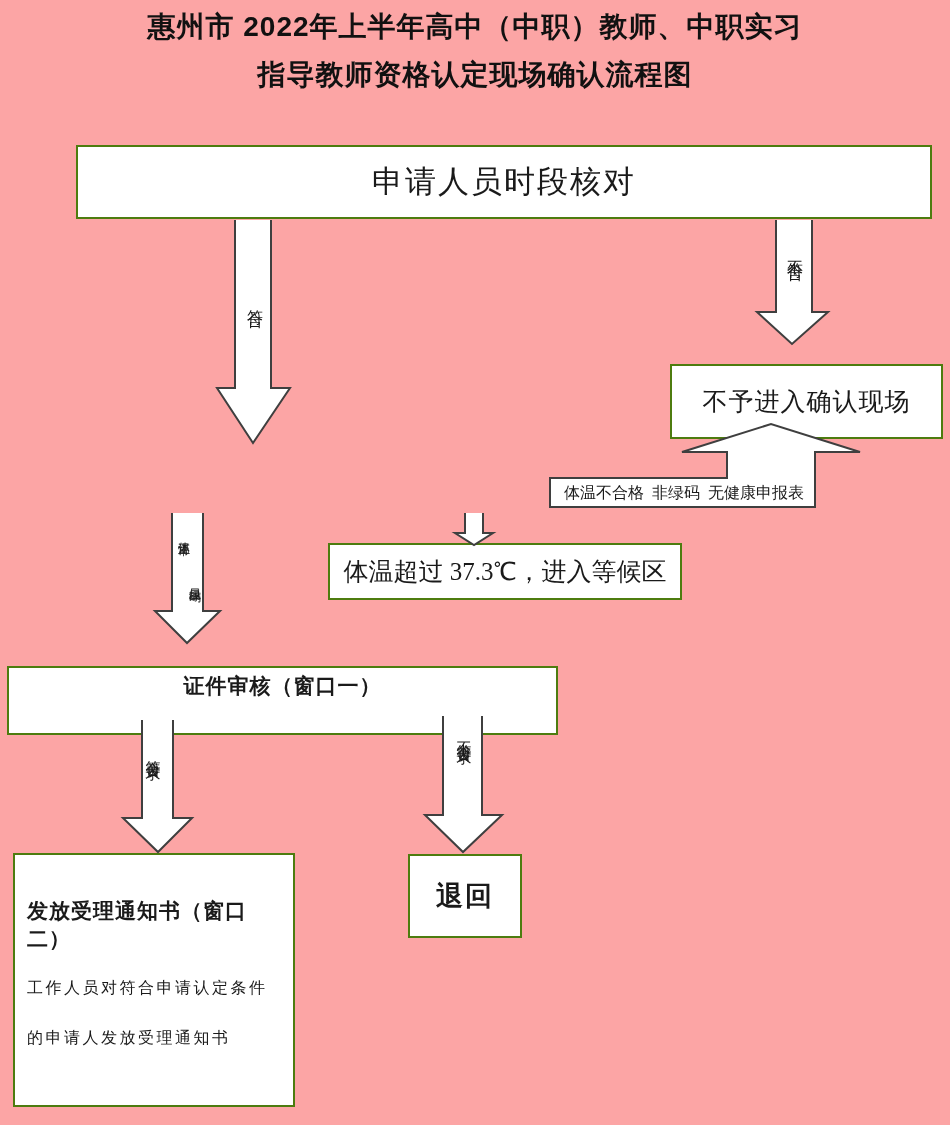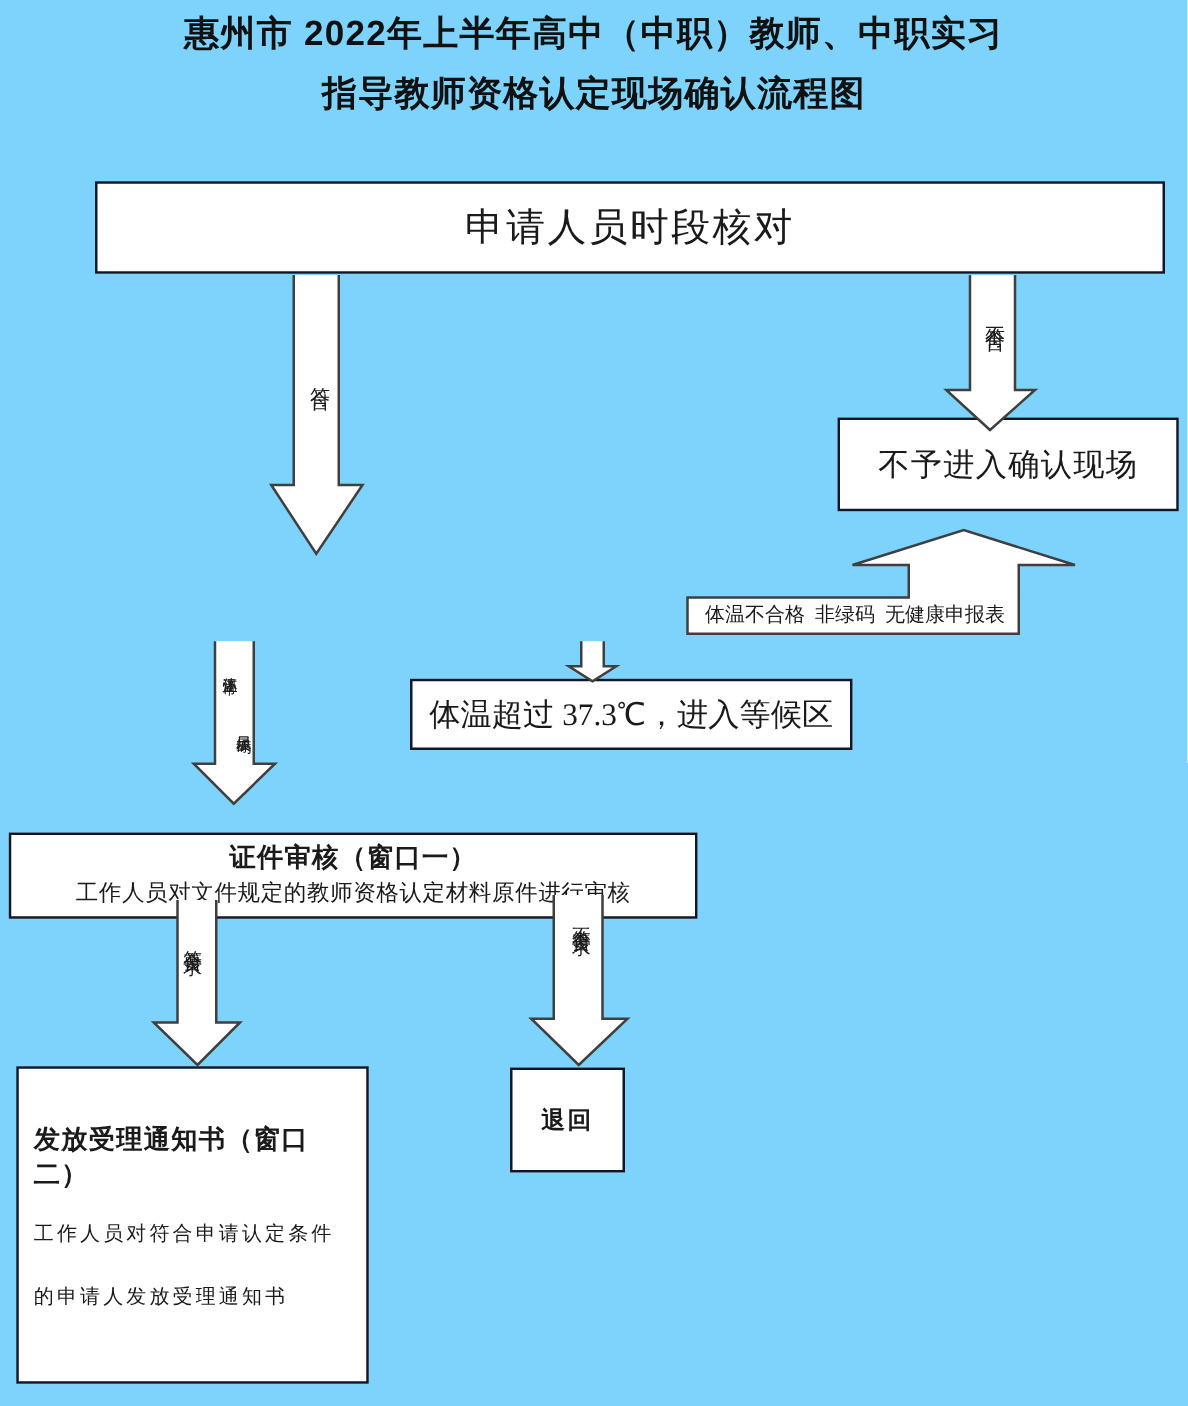--- a/index.html
+++ b/index.html
@@ -1,42 +1,42 @@
 <!DOCTYPE html>
 <html><head>
 <meta charset="utf-8">
 <style>
   html,body{margin:0;padding:0;background:#fff;}
   .canvas{
-    position:relative;width:950px;height:1125px;background:#7dd3fc;
+    position:relative;width:950px;height:1125px;background:#fca5a5;
     font-family:"Liberation Serif", serif;color:#1a1a1a;overflow:hidden;
   }
   .title{
     position:absolute;left:0;width:950px;text-align:center;
     font-family:"Liberation Sans", sans-serif;font-weight:bold;font-size:28px;
     color:#111;letter-spacing:1px;
   }
   .title.l1{top:8px;}
   .title.l2{top:56px;}
   svg.arrows{position:absolute;left:0;top:0;z-index:2;}
   .box{
-    position:absolute;background:#fff;border:2px solid #0f172a;box-sizing:border-box;
+    position:absolute;background:#fff;border:2px solid #4d7c0f;box-sizing:border-box;
     display:flex;align-items:center;justify-content:center;text-align:center;z-index:1;
   }
   .box.top{left:76px;top:145px;width:856px;height:74px;font-size:31px;letter-spacing:2px;}
-  .box.reject{left:670px;top:334px;width:273px;height:75px;font-size:25px;letter-spacing:1px;font-family:Liberation Mono, monospace;}
+  .box.reject{left:670px;top:364px;width:273px;height:75px;font-size:25px;letter-spacing:1px;font-family:Liberation Mono, monospace;}
   .box.register{left:39px;top:443px;width:500px;height:69px;font-size:24px;letter-spacing:1px;}
   .box.fever{left:328px;top:543px;width:354px;height:57px;font-size:25px;}
   .box.check{left:7px;top:666px;width:551px;height:69px;display:block;text-align:center;}
   .box.check .t1{margin-top:4px;font-size:21px;font-weight:bold;letter-spacing:1px;}
   .box.check .t2{margin-top:2px;font-size:18px;letter-spacing:0.5px;}
   .box.issue{left:13px;top:853px;width:282px;height:254px;display:block;text-align:left;padding:26px 10px 0 12px;}
   .box.issue .t1{margin-top:16px;font-size:21px;font-weight:bold;letter-spacing:1px;}
   .box.issue .t2{margin-top:10px;font-size:16px;letter-spacing:2.5px;line-height:50px;}
-  .box.return{left:408px;top:854px;width:92px;height:84px;font-size:19px;font-weight:600;letter-spacing:2px;}
+  .box.return{left:408px;top:854px;width:114px;height:84px;font-size:27px;font-weight:600;letter-spacing:2px;}
   .note-label{
     position:absolute;left:552px;top:480px;width:262px;height:26px;z-index:3;
     font-size:16px;line-height:26px;white-space:pre;text-align:left;padding-left:12px;
   }
   .vlabel{
     position:absolute;z-index:3;writing-mode:vertical-rl;text-orientation:upright;
     letter-spacing:2px;color:#1a1a1a;
   }
   .vlabel.pass{left:244px;top:297px;font-size:16px;}
   .vlabel.fail{left:784px;top:248px;font-size:16px;}
@@ -61,21 +61,20 @@
     <span>不予进入确认现场</span>
   </div>
 
 
   <div class="box fever">
     <span>体温超过 37.3℃，进入等候区</span>
   </div>
 
   <div class="box check">
     <div class="t1">证件审核（窗口一）</div>
-    <div class="t2">工作人员对文件规定的教师资格认定材料原件进行审核</div>
   </div>
 
   <div class="box issue">
     <div class="t1">发放受理通知书（窗口二）</div>
     <div class="t2">工作人员对符合申请认定条件的申请人发放受理通知书</div>
   </div>
 
   <div class="box return">
     <span>退回</span>
   </div>

